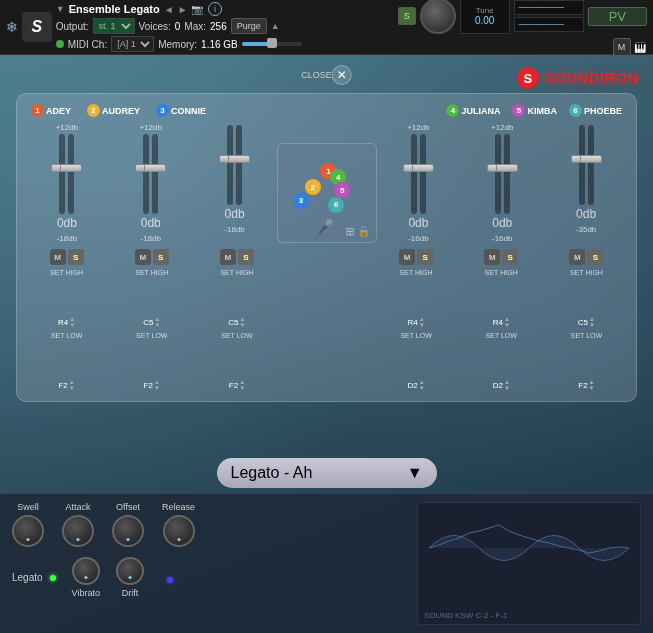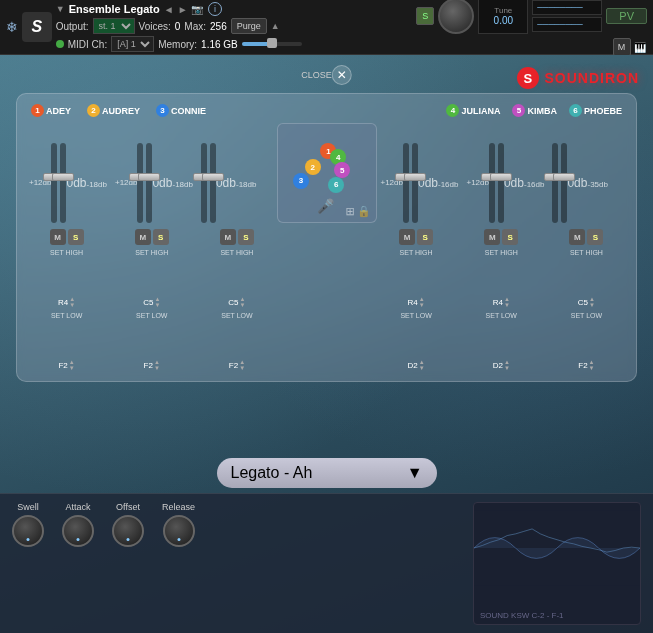--- a/index.html
+++ b/index.html
@@ -196,20 +196,21 @@
       display: flex;
       align-items: center;
       justify-content: center;
       font-size: 8px;
       font-weight: bold;
       color: #fff;
     }
     .ch-name { color: #fff; font-size: 9px; }
     .fader-group {
       display: flex;
+      flex-direction: column;
       align-items: center;
       flex: 1;
     }
     .fader-db-top {
       font-size: 8px;
       color: rgba(255,255,255,0.7);
       margin-bottom: 2px;
     }
     .fader-track {
       width: 6px;
@@ -446,21 +447,21 @@
     .toggle-item {
       display: flex;
       align-items: center;
       gap: 4px;
       font-size: 10px;
       color: #ccc;
     }
 
     
     .waveform-display {
-      width: 168px;
+      width: 224px;
       background: #1a2030;
       border: 1px solid #334;
       border-radius: 4px;
       position: relative;
       flex-shrink: 0;
     }
     .waveform-canvas {
       width: 100%;
       height: 90px;
     }
@@ -498,22 +499,22 @@
       align-items: center;
       gap: 4px;
       font-size: 9px;
       color: #aaa;
     }
     .pv-btn {
       background: #2a3a2a;
       color: #6a6;
       border: 1px solid #4a6a4a;
       border-radius: 2px;
-      font-size: 11px;
-      padding: 1px 12px;
+      font-size: 13px;
+      padding: 1px 20px;
       cursor: pointer;
     }
     .slider-bar {
       width: 60px;
       height: 4px;
       background: #333;
       border-radius: 2px;
       position: relative;
     }
     .slider-fill {
@@ -963,20 +964,41 @@
           </div>
         </div>
         <div class="knob-item">
           <span class="knob-label">Release</span>
           <div class="knob">
             <div class="knob-dot"></div>
           </div>
         </div>
       </div>
 
+      <div class="toggle-row">
+        <div class="toggle-item">
+          <span style="color:#ccc;font-size:10px;">Legato</span>
+          <span class="led"></span>
+        </div>
+        <div class="knob-item">
+          <div class="knob knob-small">
+            <div class="knob-dot"></div>
+          </div>
+          <span class="knob-label">Vibrato</span>
+        </div>
+        <div class="knob-item">
+          <div class="knob knob-small">
+            <div class="knob-dot"></div>
+          </div>
+          <span class="knob-label">Drift</span>
+        </div>
+        <div style="margin-left:4px;">
+          <span class="led led-blue"></span>
+        </div>
+      </div>
     </div>
 
     <div class="waveform-display">
       <svg class="waveform-canvas" viewBox="0 0 200 90">
         <rect width="200" height="90" fill="#1a2030"></rect>
 
         <polyline points="0,45 10,42 20,38 30,35 40,30 50,28 60,25 70,22 80,28 90,32 100,35 110,38 120,40 130,43 140,45 150,47 160,50 170,48 180,45 190,44 200,45" fill="none" stroke="rgba(100,150,200,0.6)" stroke-width="1"></polyline>
         <path d="M0,45 Q25,20 50,45 Q75,70 100,45 Q125,20 150,45 Q175,70 200,45" fill="rgba(80,120,180,0.15)" stroke="rgba(100,150,220,0.5)" stroke-width="1"></path>
       </svg>
       <span class="waveform-label">SOUND KSW  C-2 - F-1</span>

